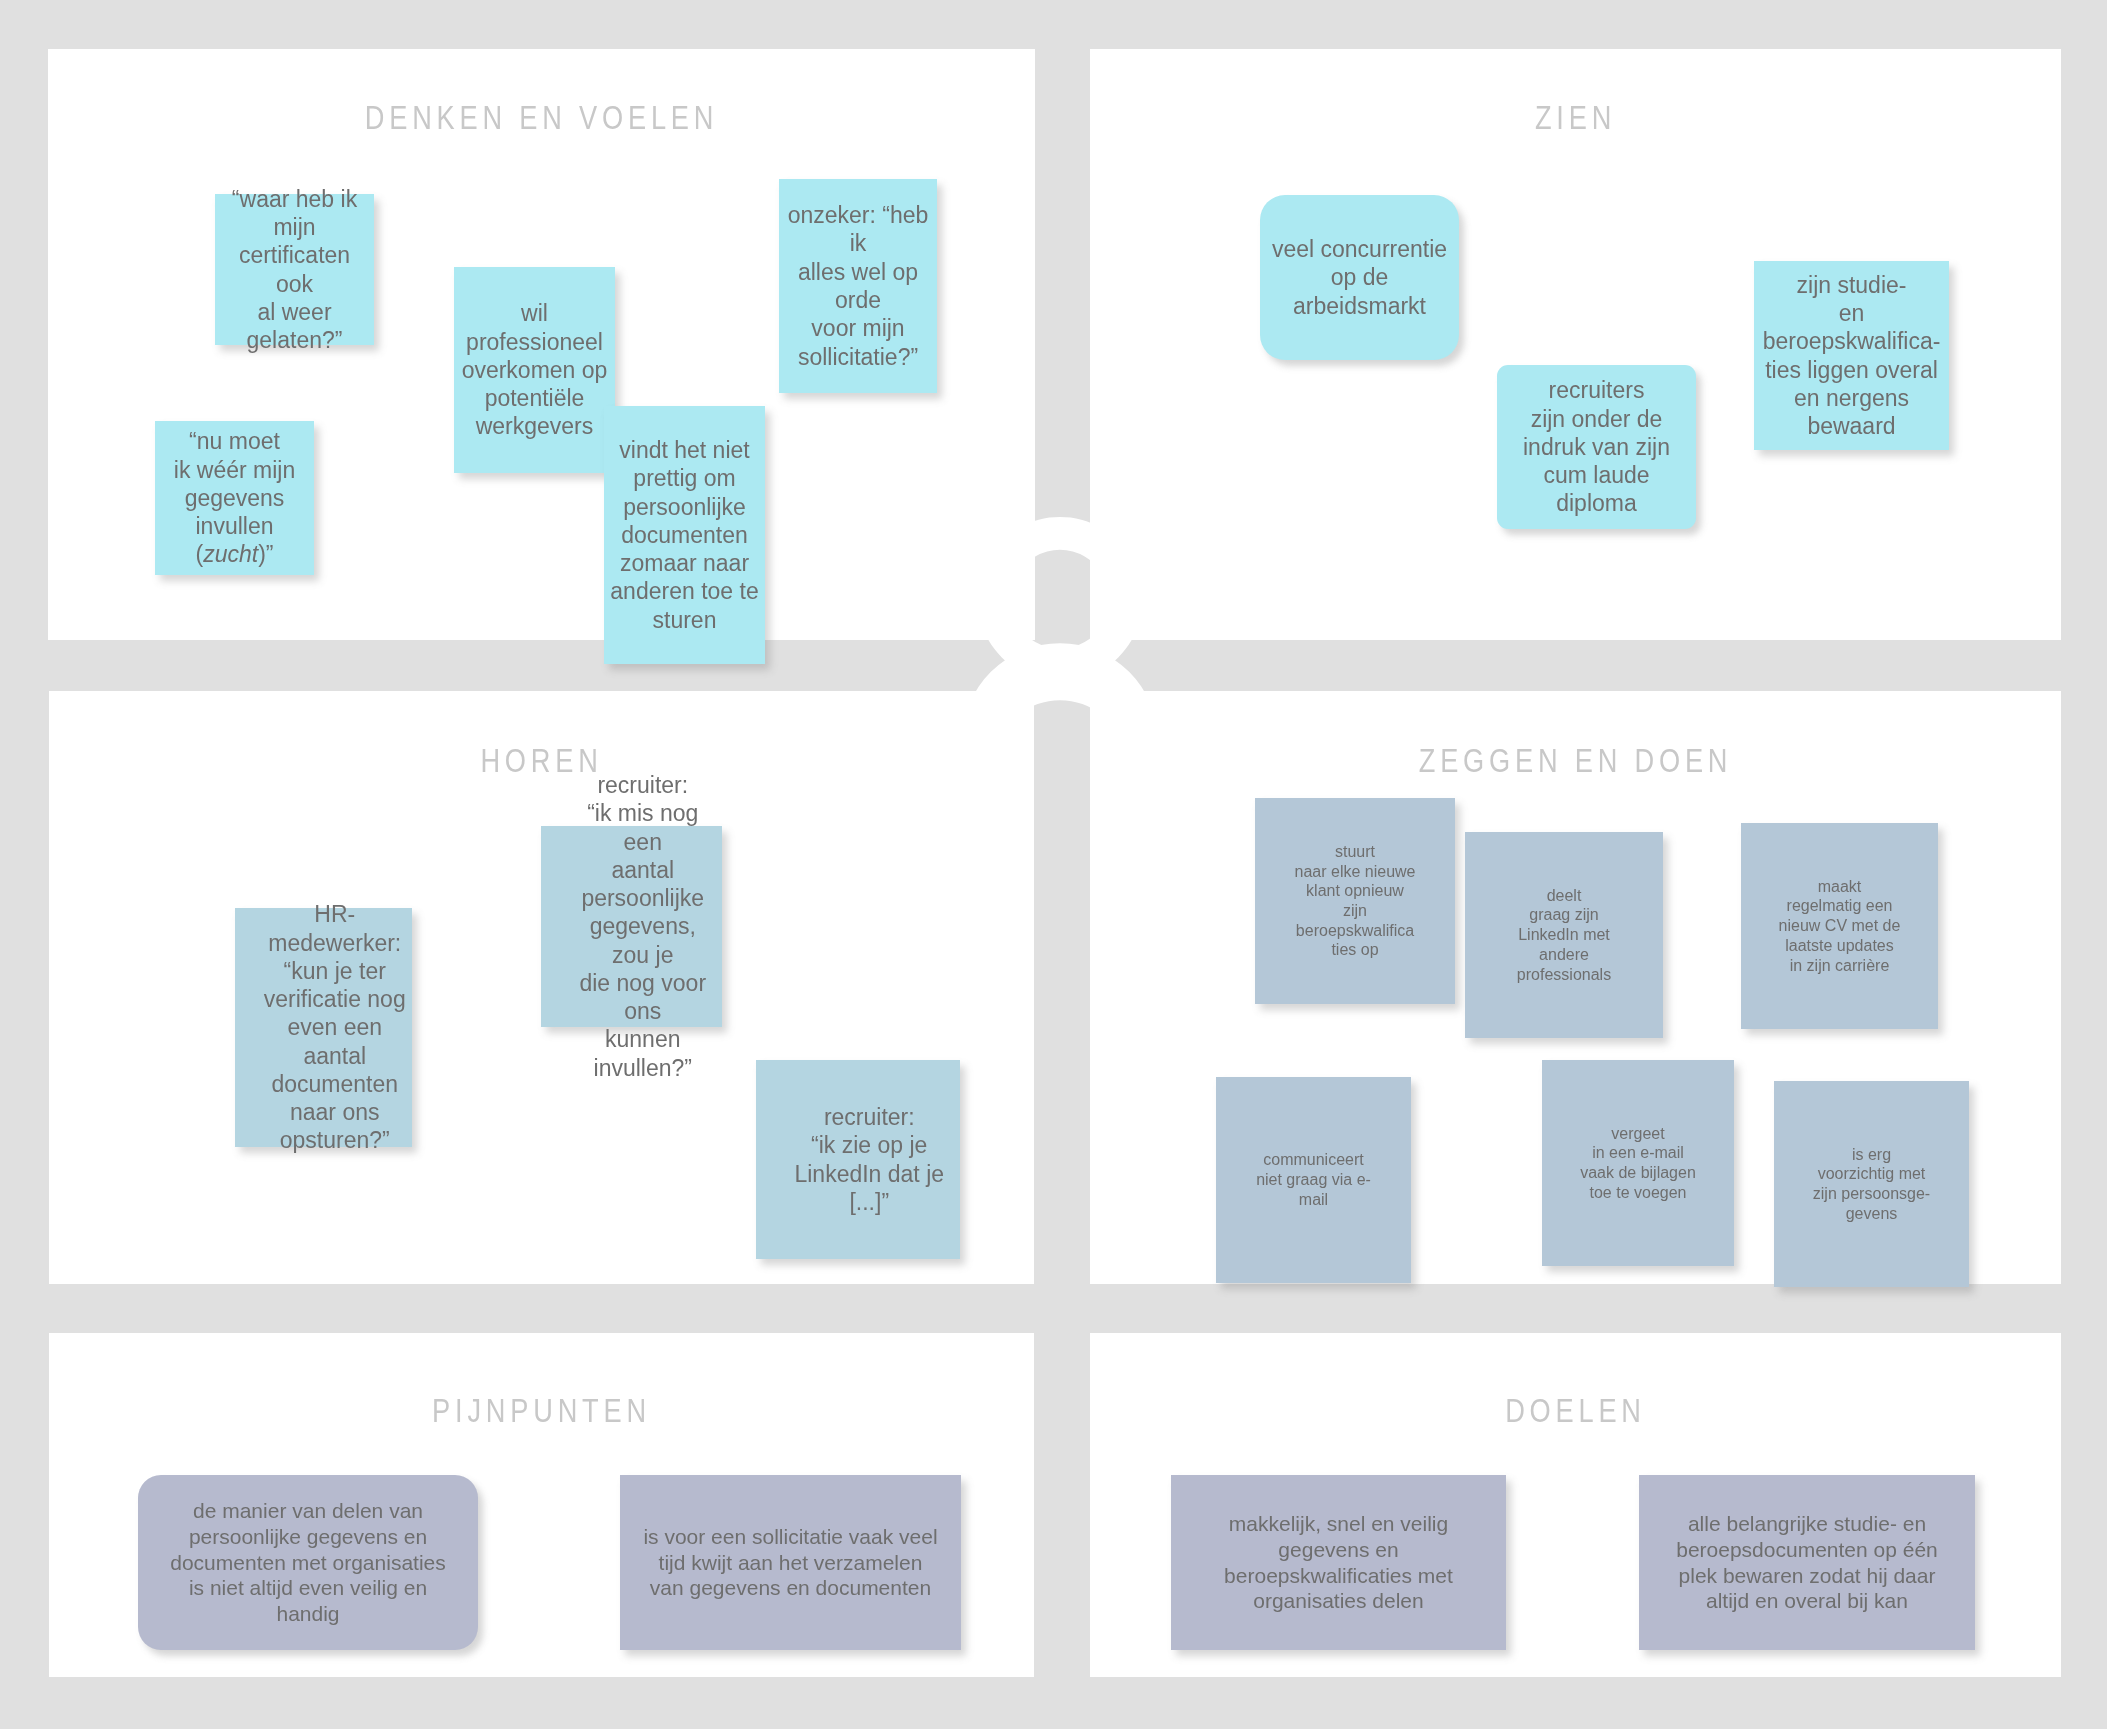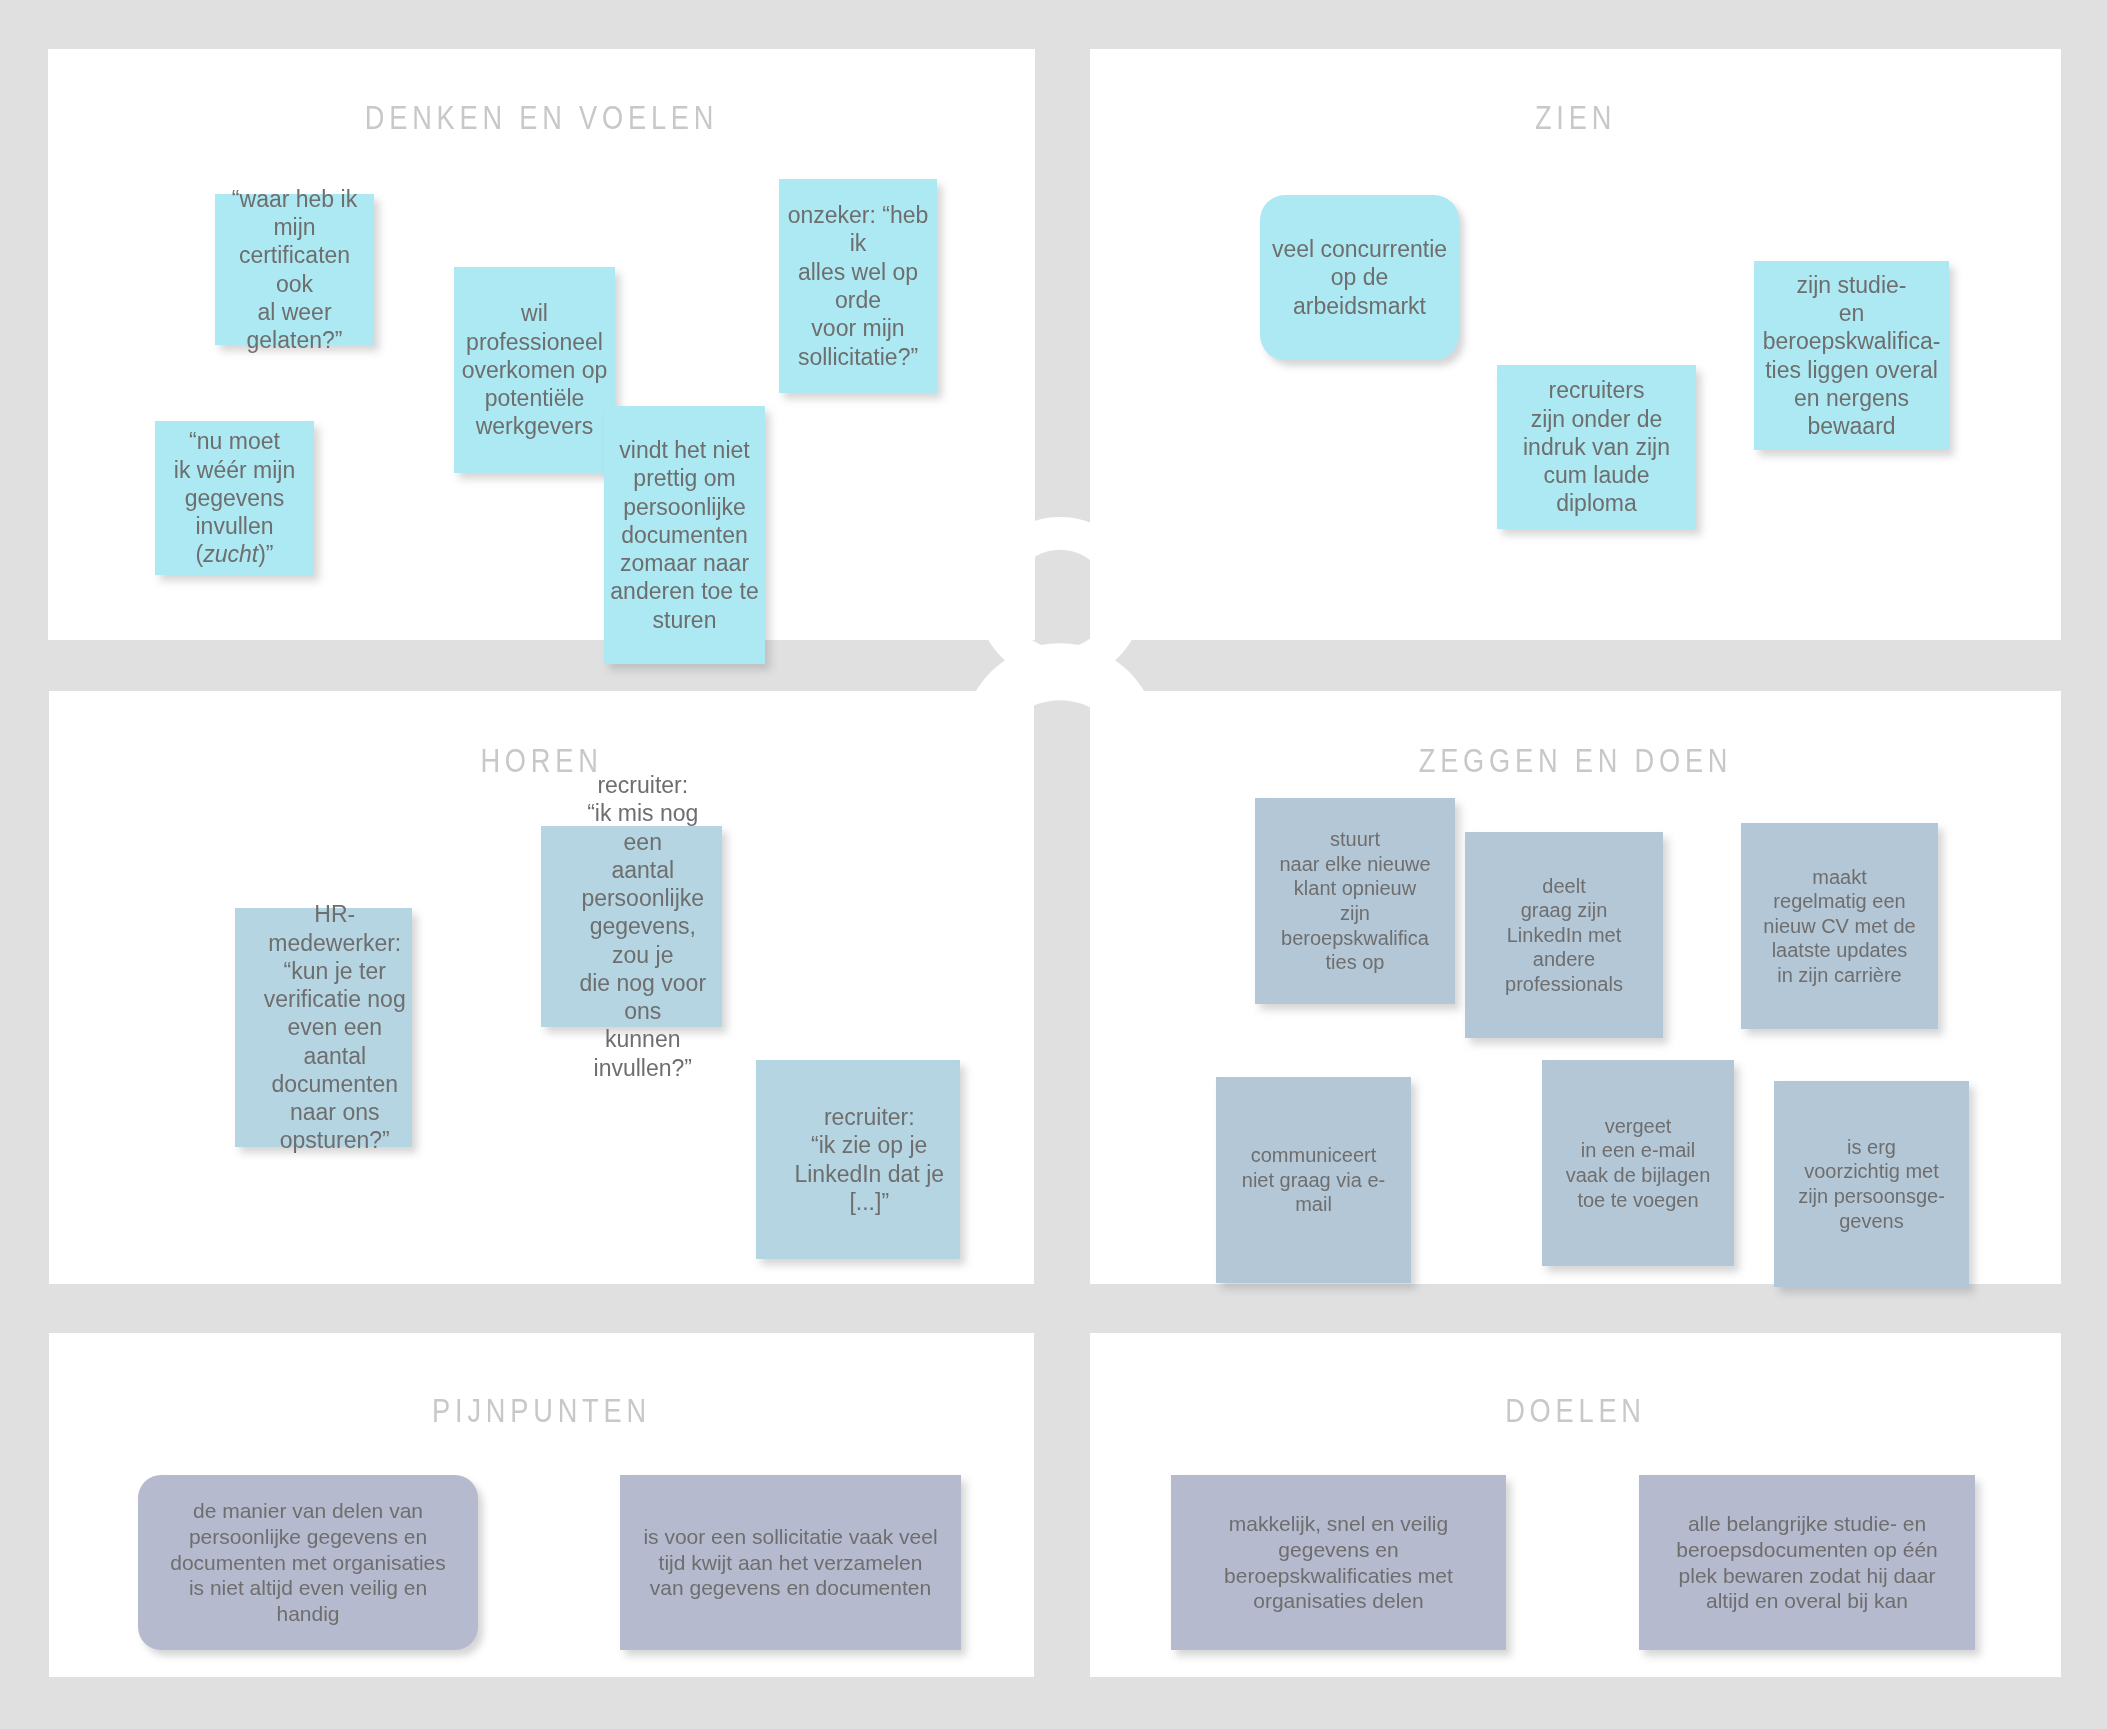--- a/index.html
+++ b/index.html
@@ -72,21 +72,21 @@
     line-height: 1.23;
   }
   .note em { font-style: italic; margin-top: 17px; }
 
   .c-cyan   { background: #ace9f2; }
   .c-steel  { background: #b4d5e1; padding-left: 28px; }
   .c-grayblue { background: #b4c7d7; }
   .c-lilac  { background: #b6bace; }
 
   .fs38 { font-size: 21px; }
-  .fs40 { font-size: 20px; }
+  .fs40 { font-size: 16px; }
   .fs42 { font-size: 23px; }
 </style>
 </head>
 <body>
 
 <div id="board">
 
   <div id="watermark">
     <svg viewBox="0 0 1020 1020" xmlns="http://www.w3.org/2000/svg">
       <g fill="#e0e0e0">
@@ -158,21 +158,21 @@
 
   <div class="panel" style="left:1090px; top:49px; width:971px; height:591px;">
     <div class="panel-title" style="top:51px;">ZIEN</div>
 
     <div class="note c-cyan fs42" style="left:170px; top:146px; width:199px; height:165px;border-radius:25px;">
       <span>veel concurrentie
 op de
 arbeidsmarkt</span>
     </div>
 
-    <div class="note c-cyan fs42" style="left:407px; top:316px; width:199px; height:164px;">
+    <div class="note c-cyan fs42" style="left:407px; top:316px; width:199px; height:164px;border-radius:11px;">
       <span>recruiters
 zijn onder de
 indruk van zijn
 cum laude
 diploma</span>
     </div>
 
     <div class="note c-cyan fs42" style="left:664px; top:212px; width:195px; height:189px;">
       <span>zijn studie-
 en

